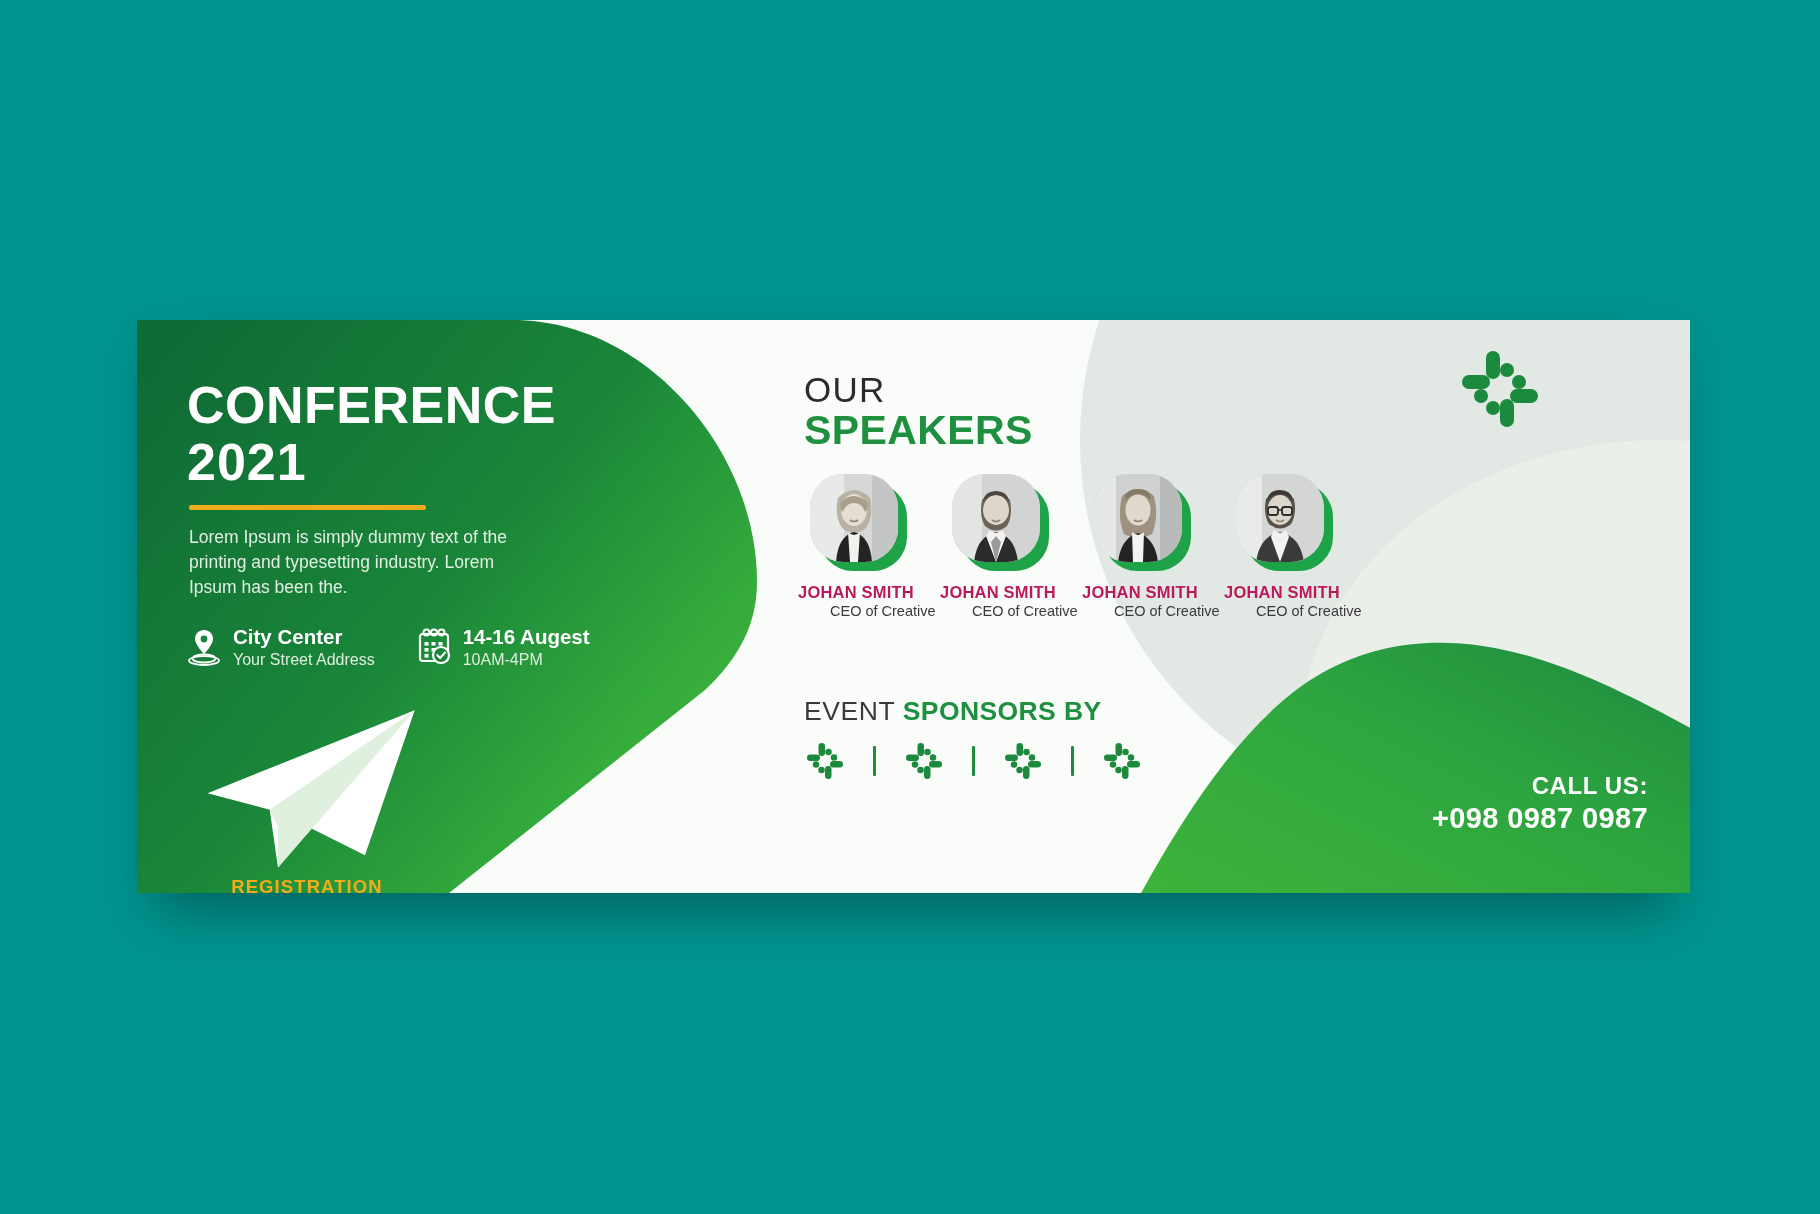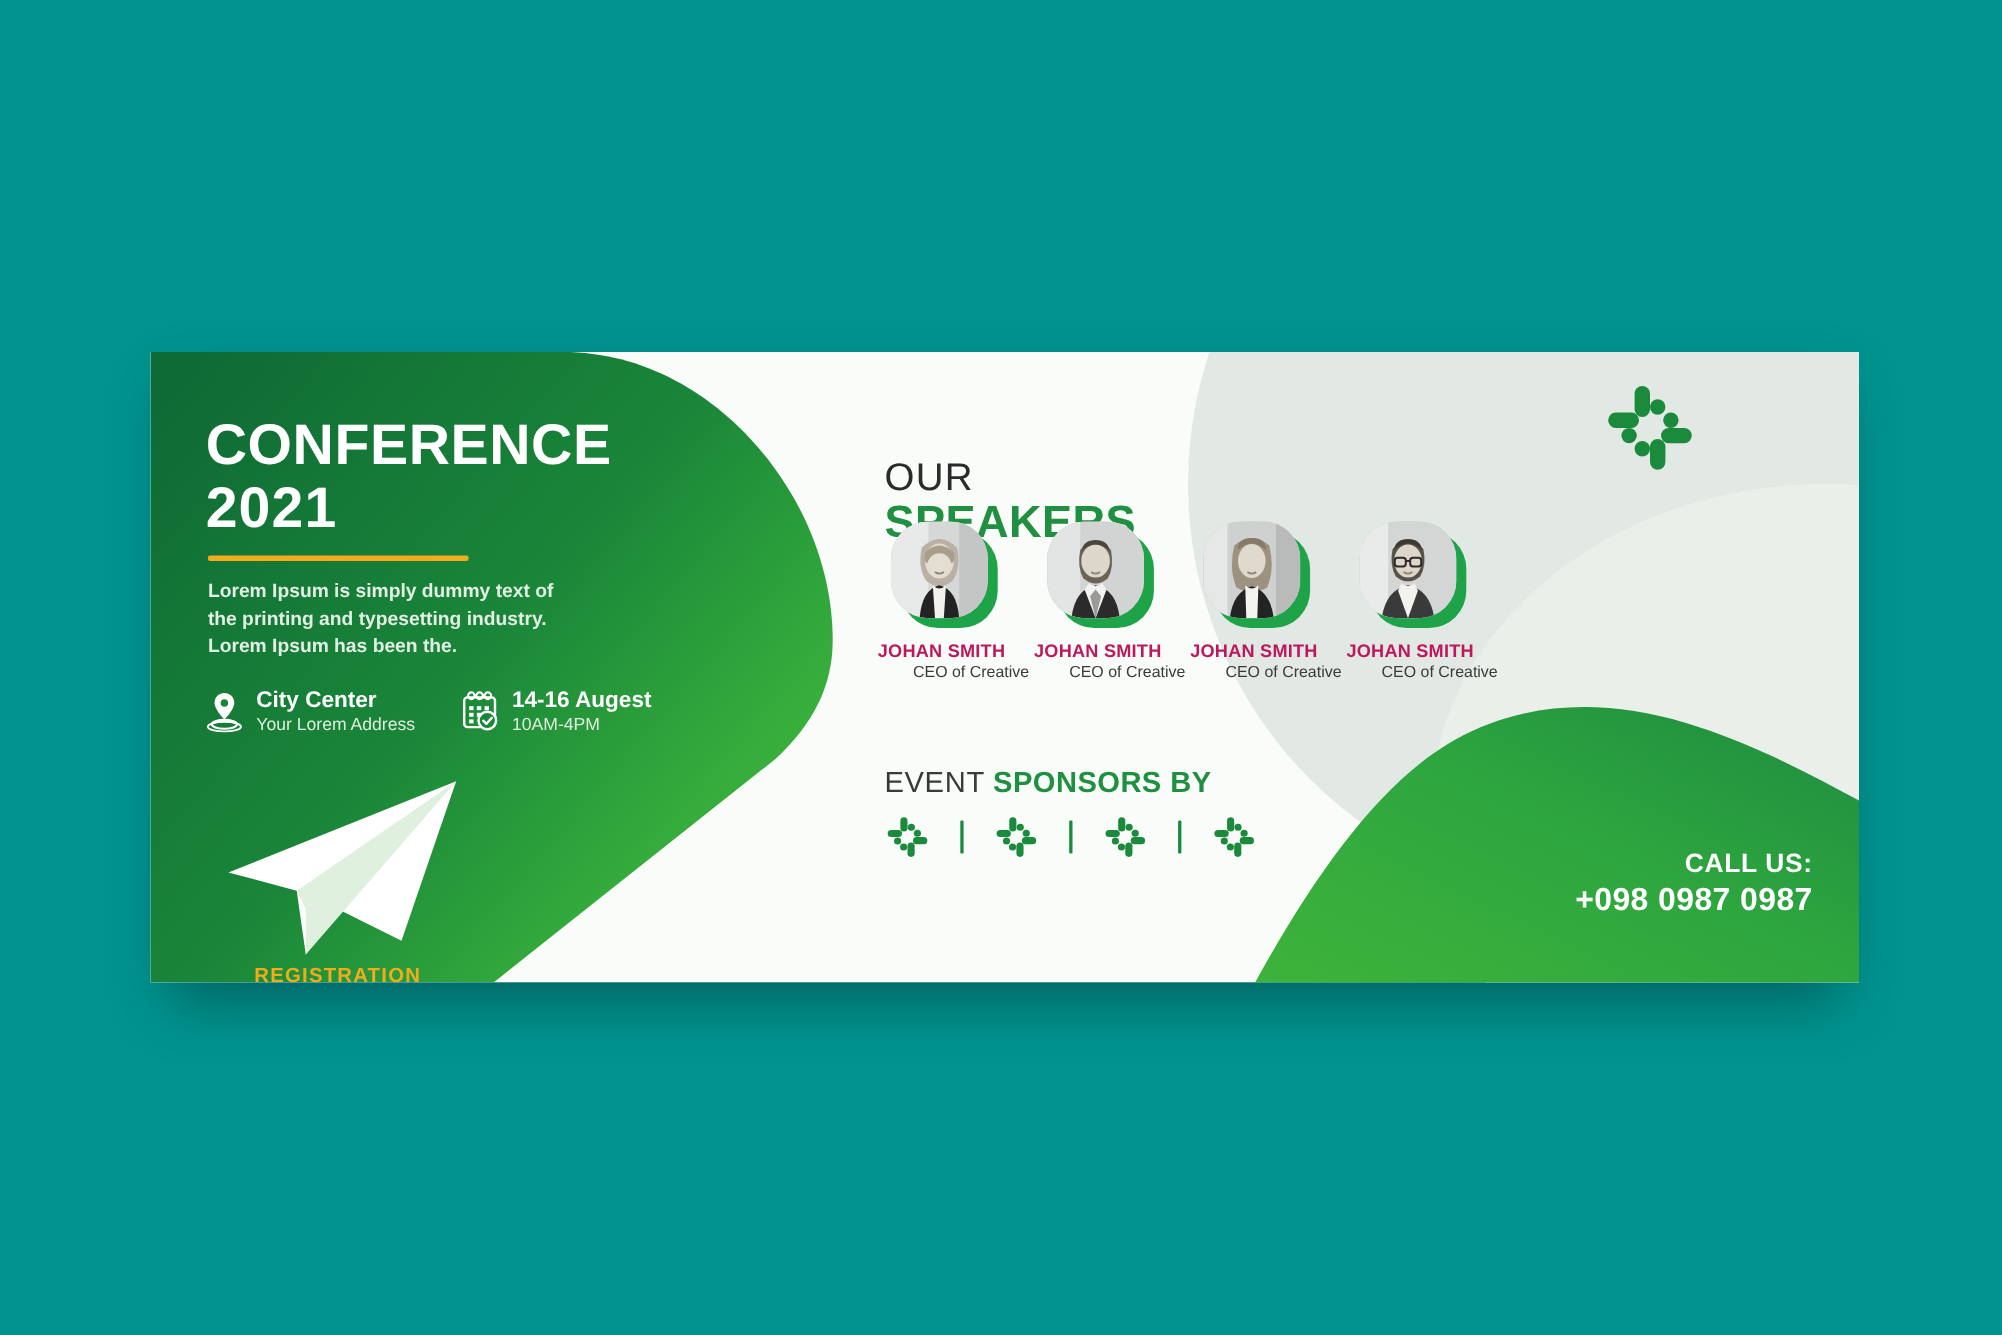--- a/index.html
+++ b/index.html
@@ -146,21 +146,21 @@
   }
 
   .lede {
     position: absolute;
     left: 24px;
     top: 205px;
     width: 345px;
     font-size: 17.5px;
     line-height: 1.43;
     color: #e2efe3;
-    font-weight: 700;
+    font-weight: 400;
   }
 
   
   .info-row {
     position: absolute;
     left: 22px;
     top: 305px;
     display: flex;
     align-items: flex-start;
     gap: 42px;
@@ -200,21 +200,20 @@
     color: #f0ac1c;
     margin-bottom: 8px;
   }
 
   
   .speakers {
     position: absolute;
     left: 667px;
     top: 52px;
     z-index: 6;
-    margin-top: 44px;
   }
   .sp-our {
     font-size: 35px;
     font-weight: 400;
     letter-spacing: 1.2px;
     color: #2b2b2b;
     line-height: 1.02;
   }
   .sp-speakers {
     font-size: 41px;
@@ -395,21 +394,21 @@
           <span class="info-icon">
             <svg viewBox="0 0 34 38">
               <path fill="#ffffff" d="M17 2c-5 0-9 3.9-9 8.8 0 6.3 9 15.2 9 15.2s9-8.9 9-15.2C26 5.9 22 2 17 2z"></path>
               <circle cx="17" cy="11" r="3.4" fill="#1a8639"></circle>
               <ellipse cx="17" cy="30.5" rx="11.5" ry="4" fill="none" stroke="#ffffff" stroke-width="2"></ellipse>
               <ellipse cx="17" cy="32.6" rx="15" ry="4.4" fill="none" stroke="#ffffff" stroke-width="1.8"></ellipse>
             </svg>
           </span>
           <span>
             <span class="info-strong">City Center</span>
-            <span class="info-sub" style="display:block">Your Lorem Address</span>
+            <span class="info-sub" style="display:block">Your Street Address</span>
           </span>
         </div>
 
         <div class="info-item">
           <span class="info-icon">
             <svg viewBox="0 0 34 38">
               <rect x="3" y="6" width="28" height="27" rx="3" fill="none" stroke="#ffffff" stroke-width="2.2"></rect>
               <circle cx="9.5" cy="4.5" r="3" fill="none" stroke="#ffffff" stroke-width="2"></circle>
               <circle cx="17" cy="4.5" r="3" fill="none" stroke="#ffffff" stroke-width="2"></circle>
               <circle cx="24.5" cy="4.5" r="3" fill="none" stroke="#ffffff" stroke-width="2"></circle>

